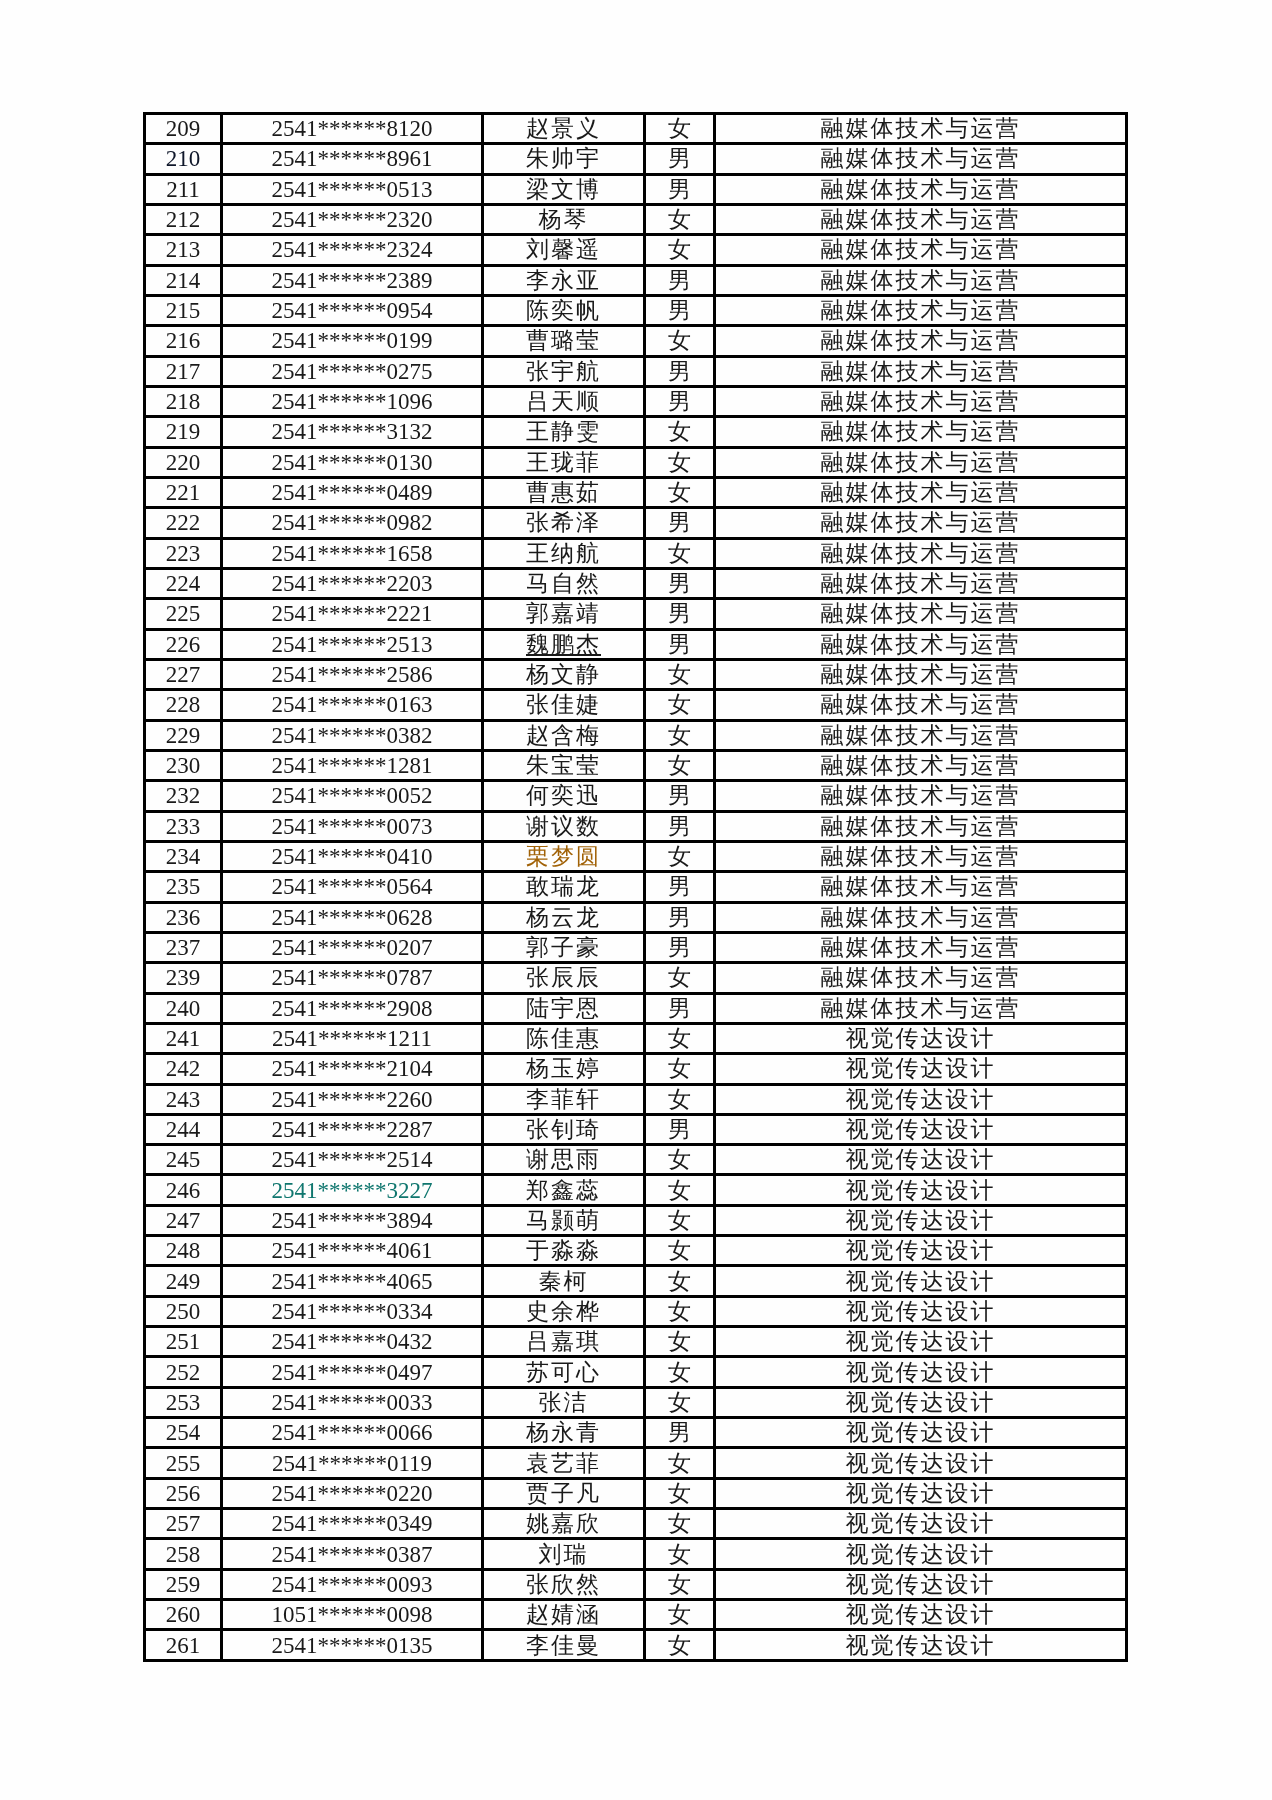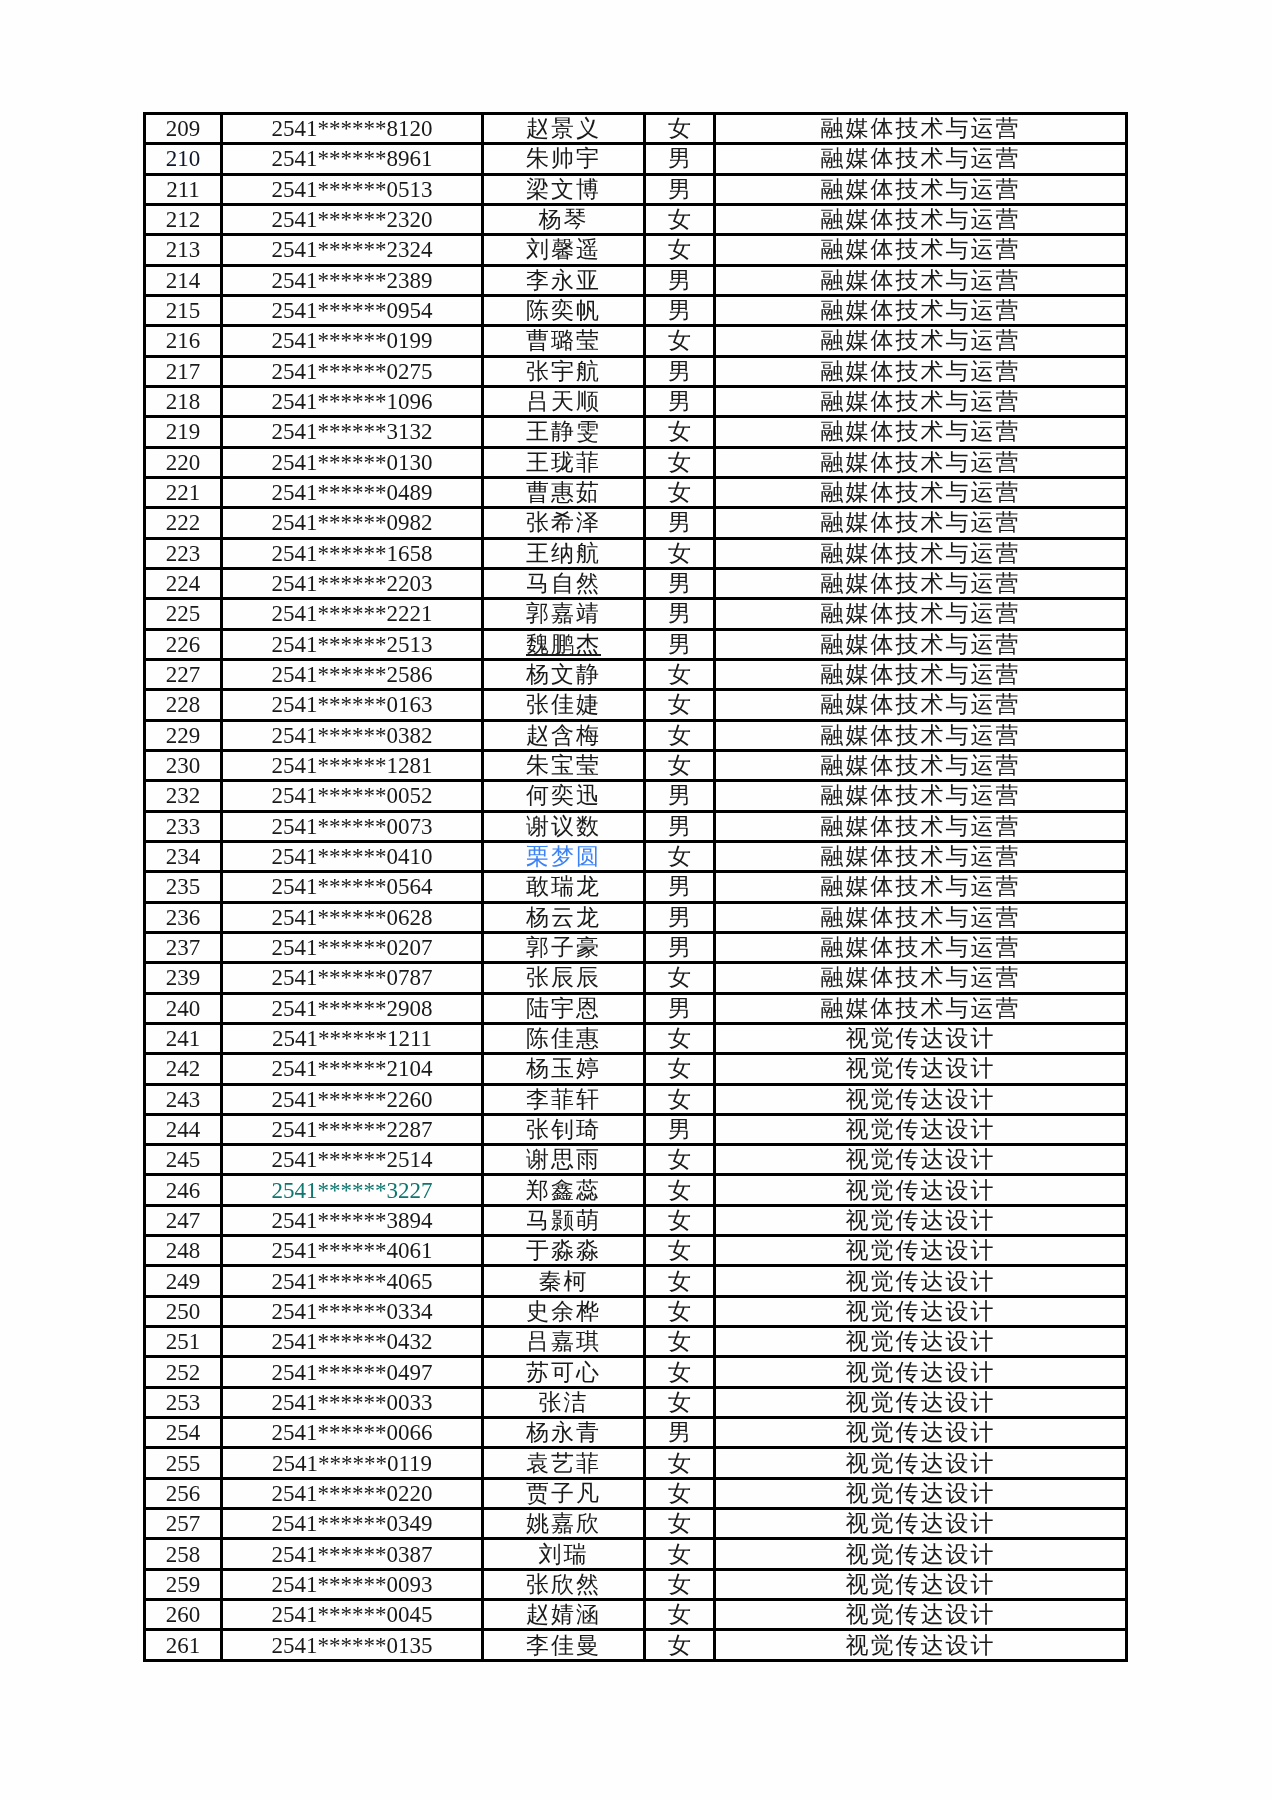--- a/index.html
+++ b/index.html
@@ -218,21 +218,21 @@
         <tr>
     <td class="cell-index" style="color: rgb(26, 26, 26); border-color: rgb(0, 0, 0);">233</td>
     <td class="cell-id" style="color: rgb(26, 26, 26); border-color: rgb(0, 0, 0);">2541******0073</td>
     <td class="cell-name" style="color: rgb(26, 26, 26); border-color: rgb(0, 0, 0);">谢议数</td>
     <td class="cell-gender" style="color: rgb(26, 26, 26); border-color: rgb(0, 0, 0);">男</td>
     <td class="cell-major" style="color: rgb(26, 26, 26); border-color: rgb(0, 0, 0);">融媒体技术与运营</td>
   </tr>
         <tr>
     <td class="cell-index" style="color: rgb(26, 26, 26); border-color: rgb(0, 0, 0);">234</td>
     <td class="cell-id" style="color: rgb(26, 26, 26); border-color: rgb(0, 0, 0);">2541******0410</td>
-    <td class="cell-name" style="color: #3b82f6; border-color: rgb(0, 0, 0);">栗梦圆</td>
+    <td class="cell-name" style="color: #a16207; border-color: rgb(0, 0, 0);">栗梦圆</td>
     <td class="cell-gender" style="color: rgb(26, 26, 26); border-color: rgb(0, 0, 0);">女</td>
     <td class="cell-major" style="color: rgb(26, 26, 26); border-color: rgb(0, 0, 0);">融媒体技术与运营</td>
   </tr>
         <tr>
     <td class="cell-index" style="color: rgb(26, 26, 26); border-color: rgb(0, 0, 0);">235</td>
     <td class="cell-id" style="color: rgb(26, 26, 26); border-color: rgb(0, 0, 0);">2541******0564</td>
     <td class="cell-name" style="color: rgb(26, 26, 26); border-color: rgb(0, 0, 0);">敢瑞龙</td>
     <td class="cell-gender" style="color: rgb(26, 26, 26); border-color: rgb(0, 0, 0);">男</td>
     <td class="cell-major" style="color: rgb(26, 26, 26); border-color: rgb(0, 0, 0);">融媒体技术与运营</td>
   </tr>
@@ -392,21 +392,21 @@
   </tr>
         <tr>
     <td class="cell-index" style="color: rgb(26, 26, 26); border-color: rgb(0, 0, 0);">259</td>
     <td class="cell-id" style="color: rgb(26, 26, 26); border-color: rgb(0, 0, 0);">2541******0093</td>
     <td class="cell-name" style="color: rgb(26, 26, 26); border-color: rgb(0, 0, 0);">张欣然</td>
     <td class="cell-gender" style="color: rgb(26, 26, 26); border-color: rgb(0, 0, 0);">女</td>
     <td class="cell-major" style="color: rgb(26, 26, 26); border-color: rgb(0, 0, 0);">视觉传达设计</td>
   </tr>
         <tr>
     <td class="cell-index" style="color: rgb(26, 26, 26); border-color: rgb(0, 0, 0);">260</td>
-    <td class="cell-id" style="color: rgb(26, 26, 26); border-color: rgb(0, 0, 0);">2541******0045</td>
+    <td class="cell-id" style="color: rgb(26, 26, 26); border-color: rgb(0, 0, 0);">1051******0098</td>
     <td class="cell-name" style="color: rgb(26, 26, 26); border-color: rgb(0, 0, 0);">赵婧涵</td>
     <td class="cell-gender" style="color: rgb(26, 26, 26); border-color: rgb(0, 0, 0);">女</td>
     <td class="cell-major" style="color: rgb(26, 26, 26); border-color: rgb(0, 0, 0);">视觉传达设计</td>
   </tr>
         <tr>
     <td class="cell-index" style="color: rgb(26, 26, 26); border-color: rgb(0, 0, 0);">261</td>
     <td class="cell-id" style="color: rgb(26, 26, 26); border-color: rgb(0, 0, 0);">2541******0135</td>
     <td class="cell-name" style="color: rgb(26, 26, 26); border-color: rgb(0, 0, 0);">李佳曼</td>
     <td class="cell-gender" style="color: rgb(26, 26, 26); border-color: rgb(0, 0, 0);">女</td>
     <td class="cell-major" style="color: rgb(26, 26, 26); border-color: rgb(0, 0, 0);">视觉传达设计</td>

